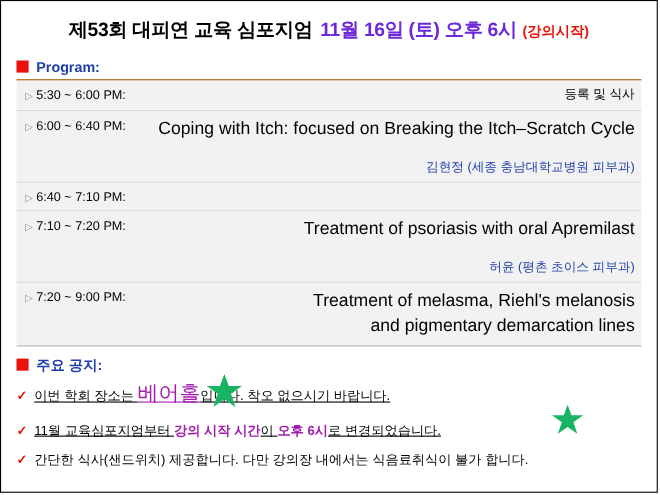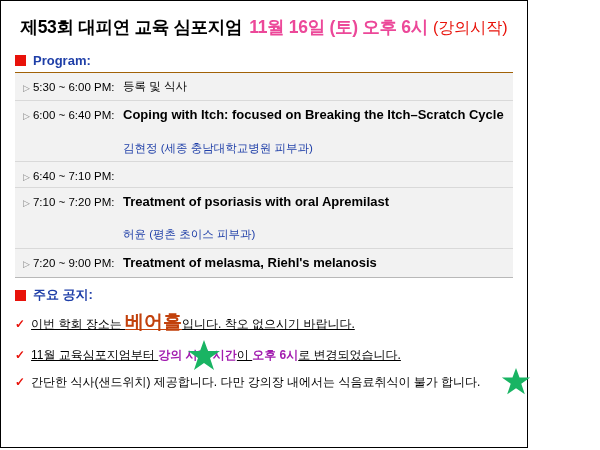--- a/index.html
+++ b/index.html
@@ -8,21 +8,21 @@
   }
   body {
     width: 600px;
     height: 450px;
     font-family: "Liberation Sans", sans-serif;
     background: #ffffff;
     overflow: hidden;
   }
   .poster {
     position: relative;
-    width: 528px;
+    width: 598px;
     height: 448px;
     border: 1px solid #000000;
     box-sizing: border-box;
     background: #ffffff;
   }
   
   .title-row {
     display: flex;
     align-items: baseline;
     justify-content: center;
@@ -32,27 +32,27 @@
   }
   .title-main {
     font-size: 17.5px;
     font-weight: bold;
     color: #000000;
     letter-spacing: -0.3px;
   }
   .title-date {
     font-size: 17.5px;
     font-weight: bold;
-    color: #ec4899;
+    color: #6d28d9;
     margin-left: 7px;
     letter-spacing: -0.3px;
   }
   .title-note {
-    font-size: 16px;
-    font-weight: normal;
+    font-size: 13px;
+    font-weight: bold;
     color: #e8120a;
     margin-left: 5px;
   }
   
   .section-head {
     display: flex;
     align-items: center;
     margin: 8px 0 4px 14px;
   }
   .sq {
@@ -90,24 +90,25 @@
     white-space: nowrap;
   }
   .tri {
     color: #888888;
     font-size: 9px;
     margin-right: 3px;
   }
   .pbody {
     flex: 1 1 auto;
     padding-right: 6px;
+    text-align: right;
   }
   .ptitle {
-    font-size: 13px;
-    font-weight: bold;
+    font-size: 16px;
+    font-weight: normal;
     color: #000000;
     line-height: 1.45;
   }
   .ptitle.plain {
     font-size: 11.5px;
     font-weight: normal;
   }
   .pspeaker {
     font-size: 11.5px;
     color: #1f3fa8;
@@ -128,22 +129,22 @@
   }
   .check {
     color: #e8120a;
     font-size: 12px;
     font-weight: bold;
     margin-right: 6px;
     flex: 0 0 auto;
   }
   .u { text-decoration: underline; }
   .big-blue {
-    color: #c2410c;
-    font-weight: bold;
+    color: #a21caf;
+    font-weight: normal;
     font-size: 19px;
     text-decoration: underline;
   }
   .red-b {
     color: #a21caf;
     font-weight: bold;
   }
   
   .star {
     position: absolute;
@@ -207,20 +208,21 @@
         <div class="pspeaker">허윤 (평촌 초이스 피부과)</div>
       </div>
     </div>
 
     <div class="prow">
       <div class="ptime">
         <span class="tri">▷</span><span>7:20 ~ 9:00 PM:</span>
       </div>
       <div class="pbody">
         <div class="ptitle">Treatment of melasma, Riehl's melanosis</div>
+        <div class="ptitle">and pigmentary demarcation lines</div>
       </div>
     </div>
 
   </div>
 
   <div class="section-head">
     <span class="sq"></span>
     <span class="section-label">주요 공지:</span>
   </div>
 

